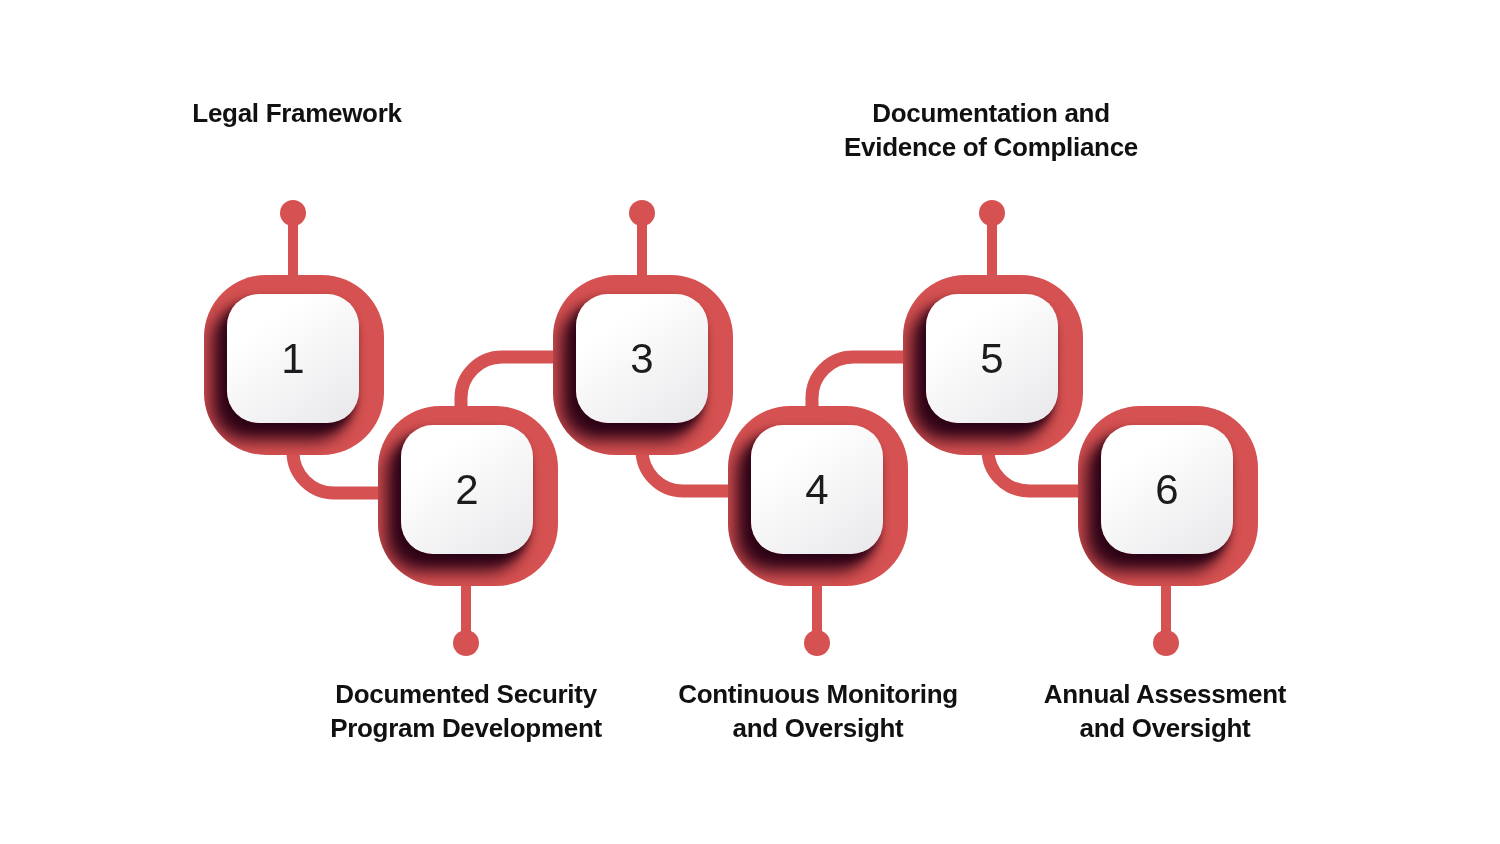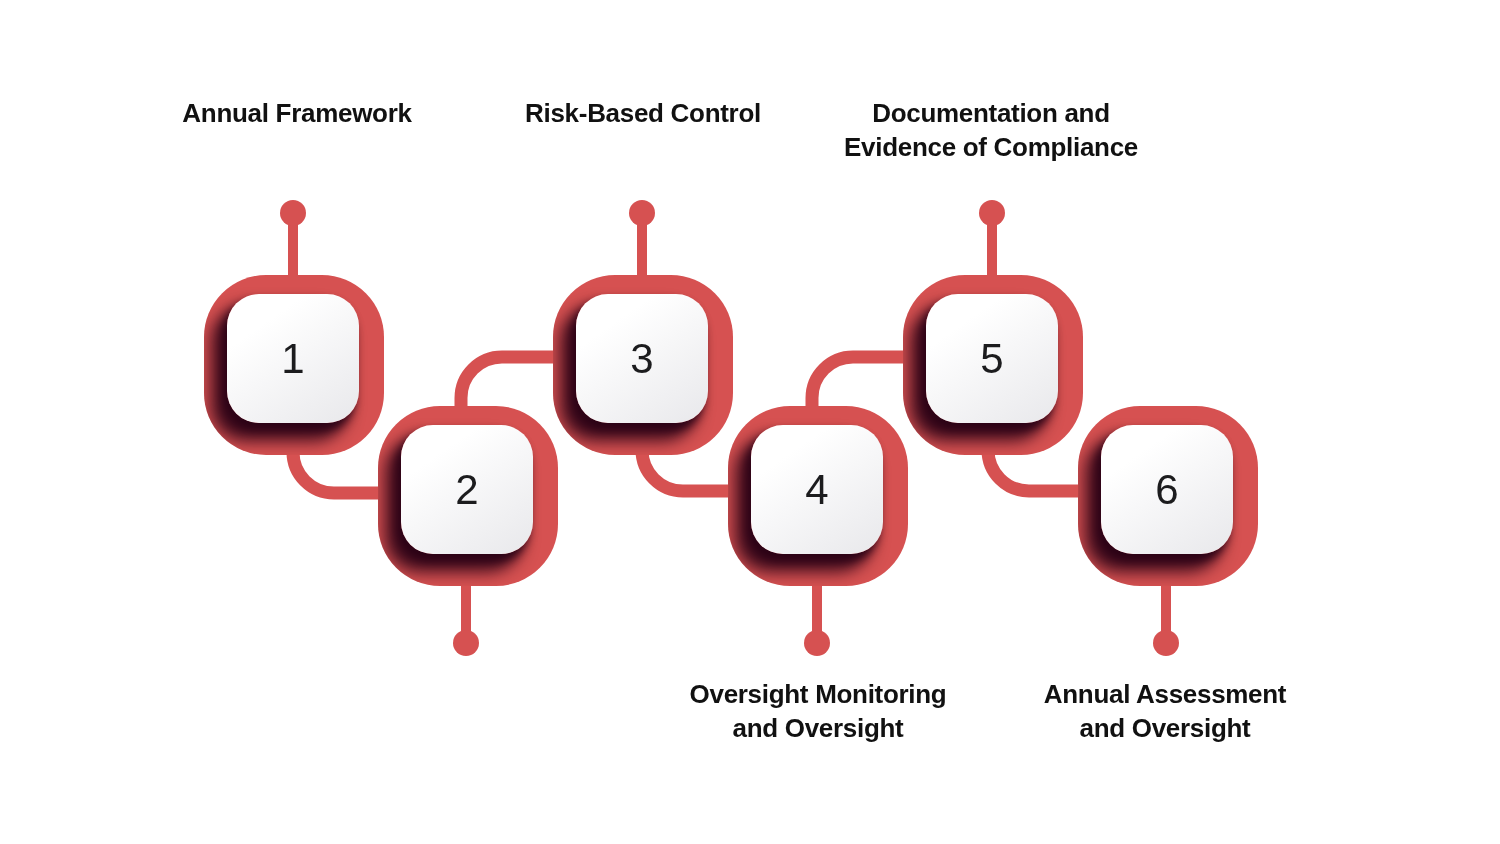--- a/index.html
+++ b/index.html
@@ -140,27 +140,30 @@
       <span class="num">5</span>
     </div>
   </div>
   <div class="node n6">
     <div class="card">
       <span class="num">6</span>
     </div>
   </div>
 
   <div class="label l1">
-    <span class="line">Annual Framework</span>
+    <span class="line">Legal Framework</span>
+  </div>
+  <div class="label l2">
+    <span class="line">Documented Security</span>
+    <span class="line">Program Development</span>
   </div>
   <div class="label l3">
-    <span class="line">Risk-Based Control</span>
   </div>
   <div class="label l4">
-    <span class="line">Oversight Monitoring</span>
+    <span class="line">Continuous Monitoring</span>
     <span class="line">and Oversight</span>
   </div>
   <div class="label l6">
     <span class="line">Annual Assessment</span>
     <span class="line">and Oversight</span>
   </div>
   <div class="label l5">
     <span class="line">Documentation and</span>
     <span class="line">Evidence of Compliance</span>
   </div>

